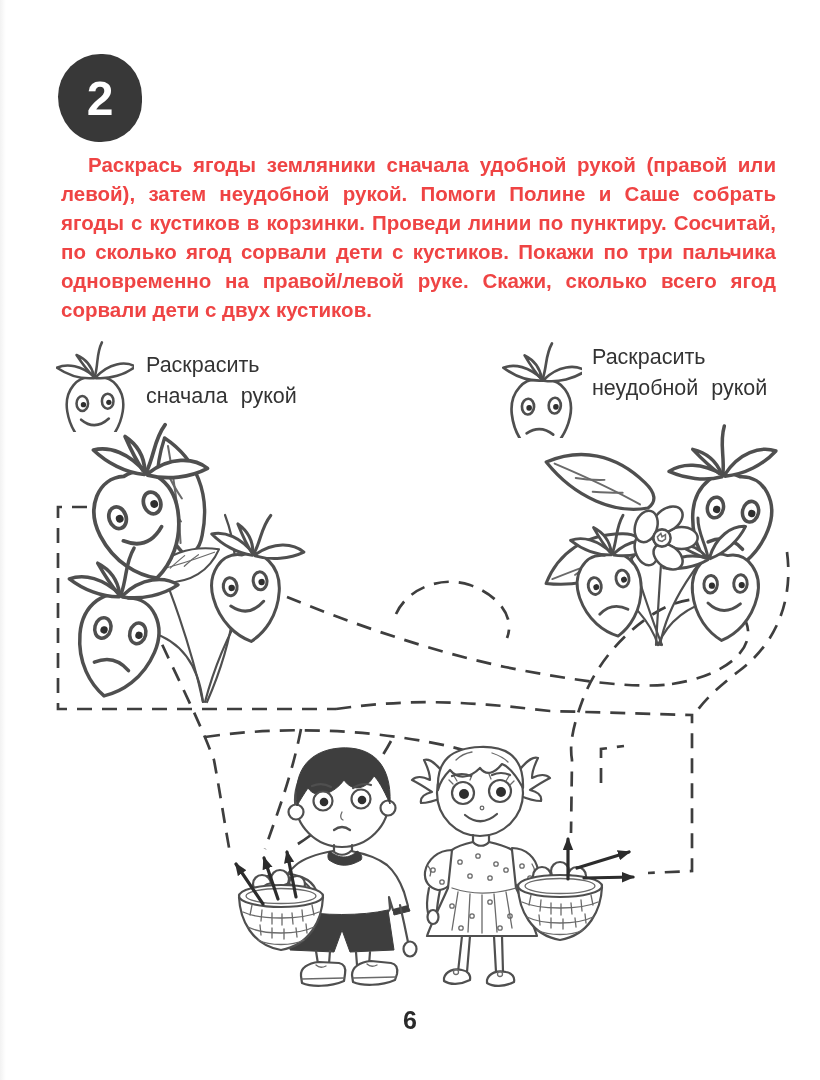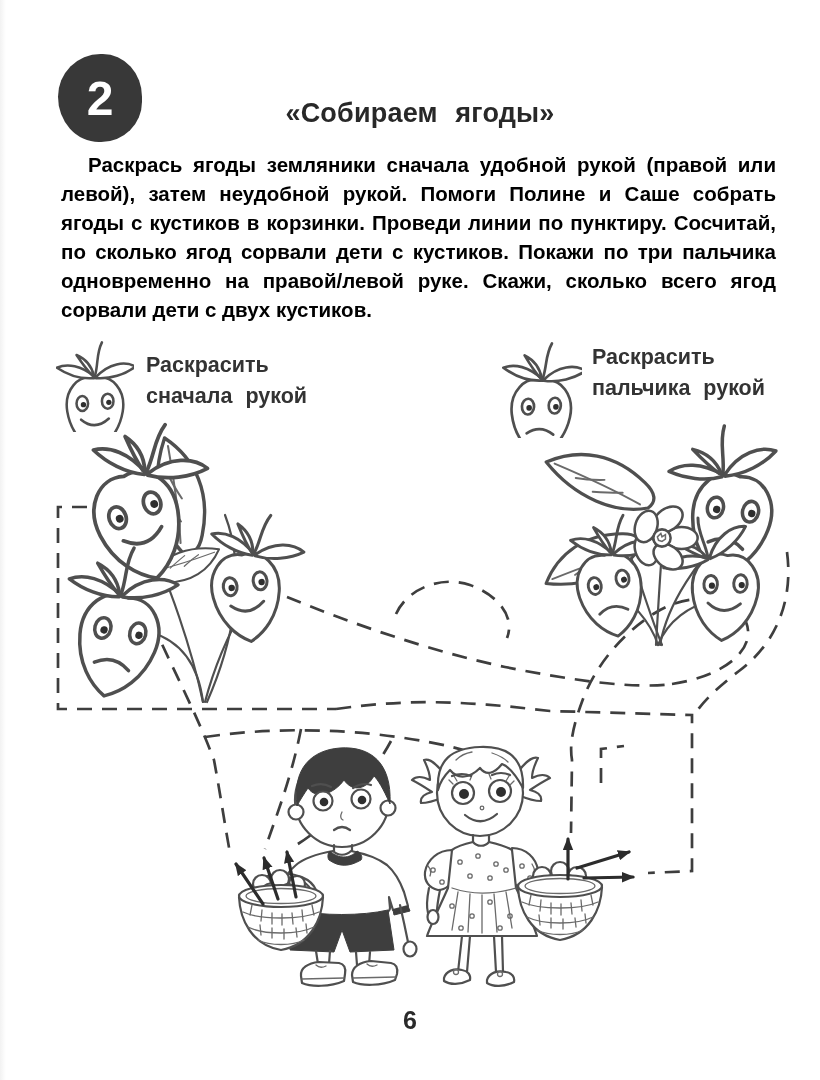--- a/index.html
+++ b/index.html
@@ -7,23 +7,23 @@
         font-family:"Liberation Sans", sans-serif;color:#2b2b2b;}
   .page::before{content:"";position:absolute;left:0;top:0;bottom:0;width:6px;
         background:linear-gradient(to right, rgba(0,0,0,0.05), rgba(0,0,0,0));}
   .badge{position:absolute;left:58px;top:54px;width:84px;height:88px;
         background:#383838;border-radius:52% 48% 50% 50% / 50% 50% 47% 53%;
         display:flex;align-items:center;justify-content:center;
         color:#fff;font-size:48px;font-weight:700;}
   .title{position:absolute;left:160px;top:98px;width:520px;margin:0;text-align:center;
         font-size:27px;font-weight:700;color:#282828;word-spacing:10px;letter-spacing:.2px;}
   .instructions{position:absolute;left:61px;top:150px;width:715px;margin:0;
-        font-size:20.5px;line-height:29px;font-weight:700;color:#000000;
+        font-size:20.5px;line-height:29px;font-weight:700;color:#ef4444;
         text-align:justify;text-indent:27px;}
-  .legend{position:absolute;display:flex;align-items:flex-start;font-weight:bold;}
+  .legend{position:absolute;display:flex;align-items:flex-start;}
   .legend-left{left:56px;top:326px;}
   .legend-right{left:500px;top:330px;}
   .legend svg{flex:0 0 auto;}
   .legend-text{font-size:21.5px;line-height:31px;color:#333;word-spacing:7px;}
   .legend-left .legend-text{margin:24px 0 0 12px;}
   .legend-right .legend-text{margin:12px 0 0 10px;}
   .scene{position:absolute;left:0;top:420px;}
   .pagenum{position:absolute;left:0;top:1006px;width:820px;text-align:center;
         font-size:25px;font-weight:700;color:#2a2a2a;}
   
@@ -35,21 +35,20 @@
   .dark{fill:#3e3e3e;stroke:#3e3e3e;stroke-width:1;}
   .pupil{fill:#2f2f2f;stroke:none;}
 </style>
 </head>
 <body>
 
 <div class="page">
 
   <div class="badge">2</div>
 
-  <h1 class="title">«Собираем ягоды»</h1>
 
   <p class="instructions">Раскрась ягоды земляники сначала удобной рукой (правой или левой), затем неудобной рукой. Помоги Полине и Саше собрать ягоды с кустиков в корзинки. Проведи линии по пунктиру. Сосчитай, по сколько ягод сорвали дети с кустиков. Покажи по три пальчика одновременно на правой/левой руке. Скажи, сколько всего ягод сорвали дети с двух кустиков.</p>
 
   <svg width="0" height="0" style="position:absolute">
     <defs>
       <marker id="ah" viewBox="0 0 10 8" refX="8.5" refY="4" markerWidth="13" markerHeight="11" orient="auto" markerUnits="userSpaceOnUse">
         <path d="M0,0 L10,4 L0,8 Z" fill="#2c2c2c"></path>
       </marker>
       <g id="berryShape">
         <path class="lnw" d="M0,-27 C15,-31 27,-16 24,2 C21,20 10,31 0,36 C-10,31 -21,20 -24,2 C-27,-16 -15,-31 0,-27 Z"></path>
@@ -109,21 +108,21 @@
   <div class="legend legend-right">
     <svg width="82" height="108" viewBox="-43 -66 86 114">
       <g transform="translate(0,22) rotate(3) scale(1.28)">
         <use href="#berryShape"></use>
           <use href="#calyx"></use>
           <use href="#faceSad"></use>
       </g>
     </svg>
     <div class="legend-text">
       <div>Раскрасить</div>
-      <div>пальчика рукой</div>
+      <div>неудобной рукой</div>
     </div>
   </div>
 
   <svg class="scene" width="820" height="600" viewBox="0 420 820 600">
 
     <g>
       <path class="dash" d="M112,507 L58,507 L58,709 L336,709"></path>
       <path class="dash" d="M336,709 C420,697 480,703 550,711 L692,715 L692,871 L648,873"></path>
       <path class="dash" d="M287,597 C350,623 430,651 505,667 C575,681 635,689 672,684"></path>
       <path class="dash" d="M787,552 C793,597 779,641 739,671 C722,684 706,698 697,711"></path>

